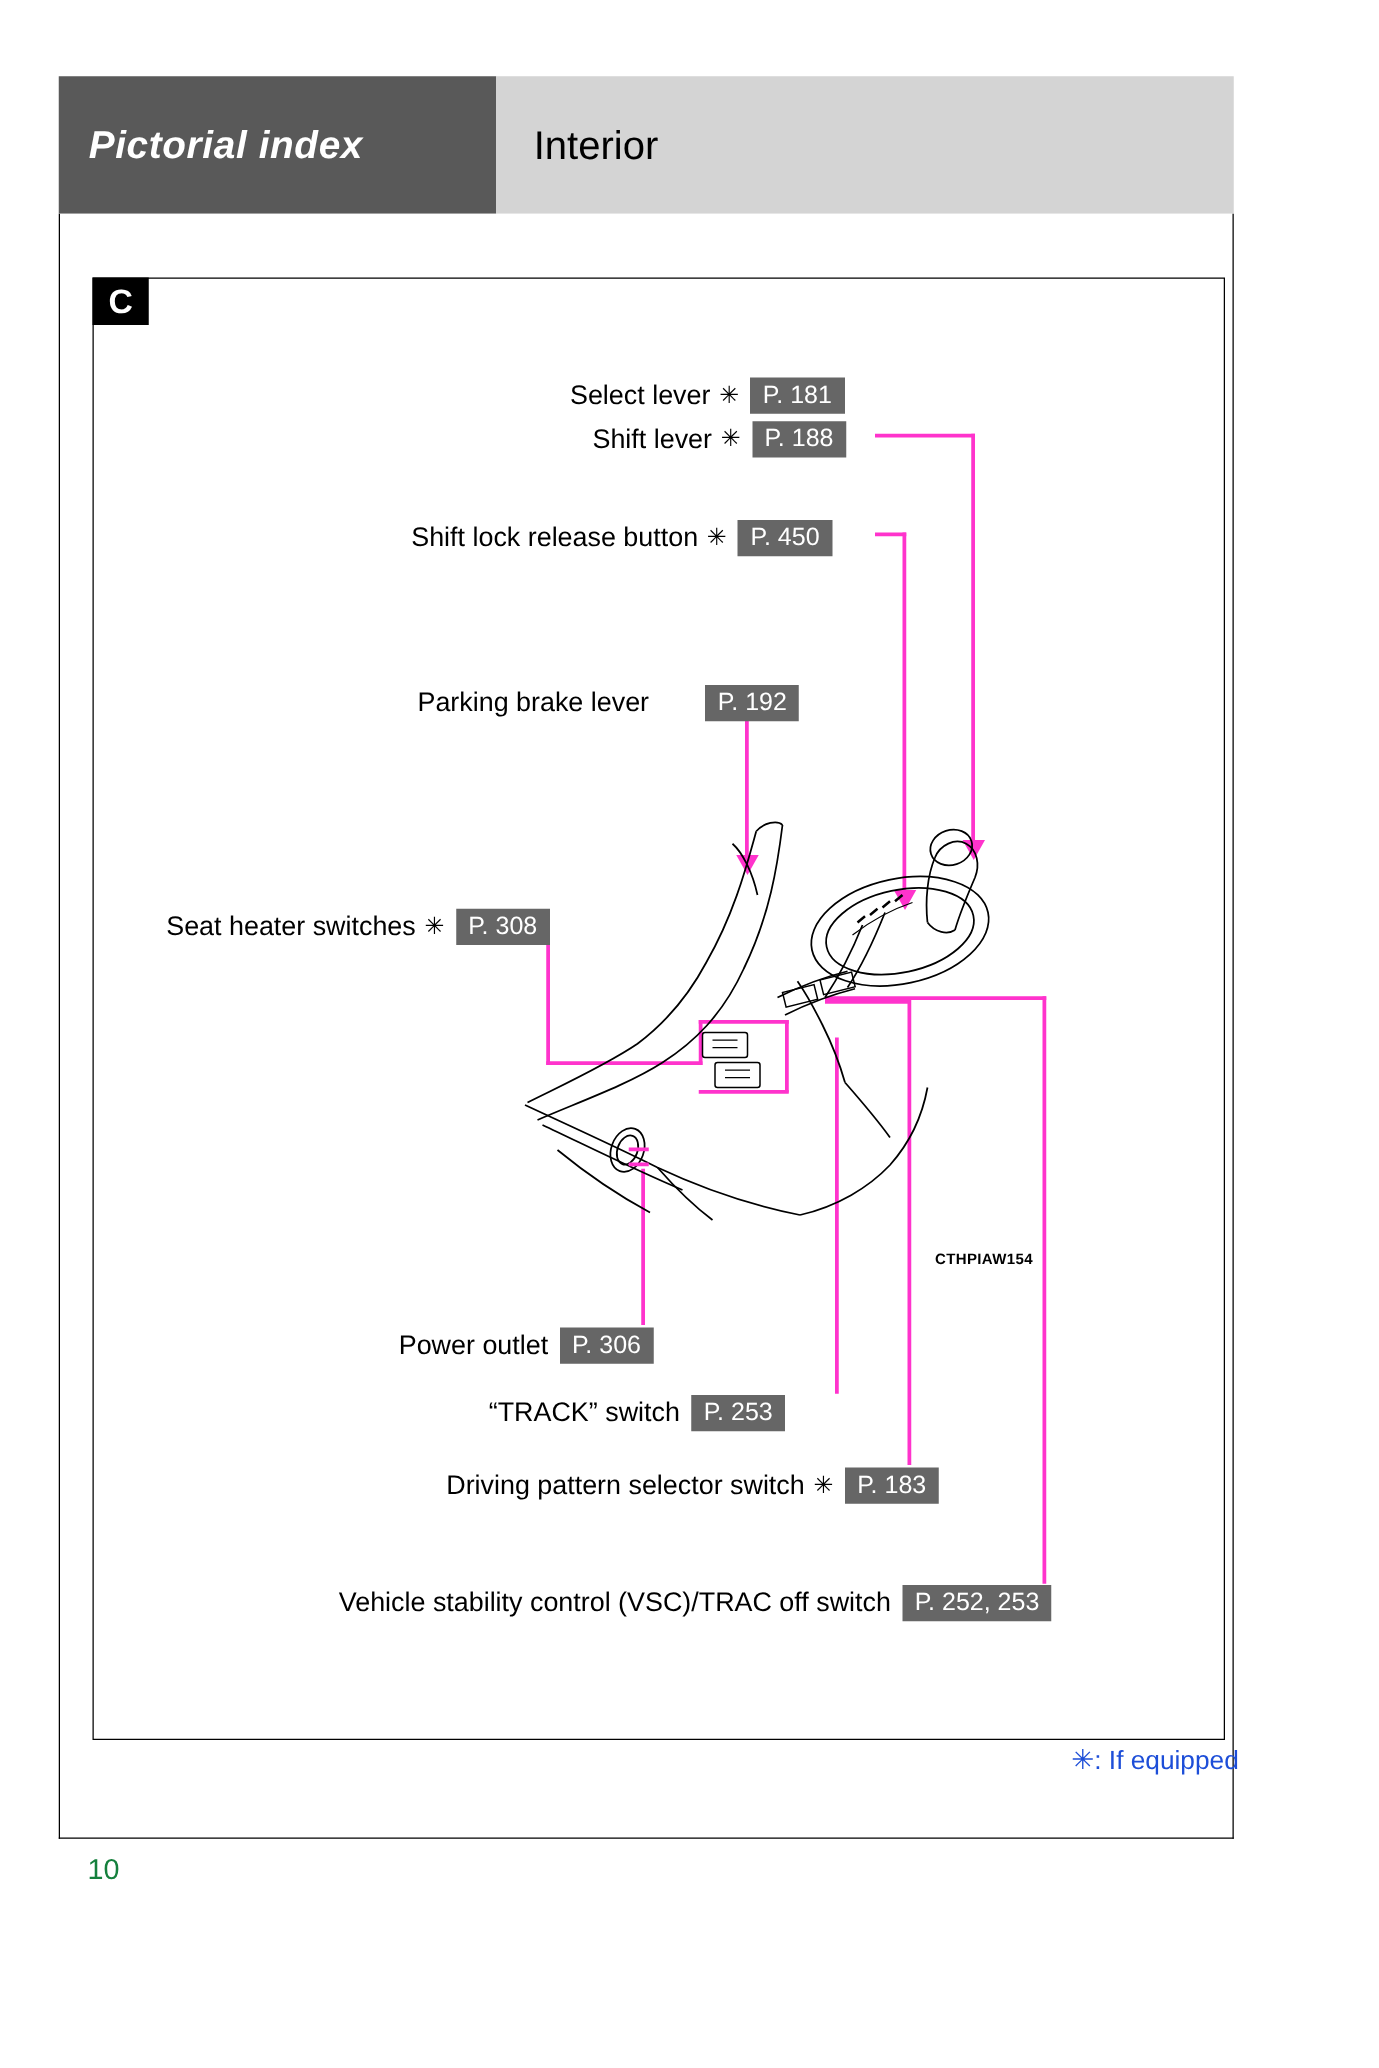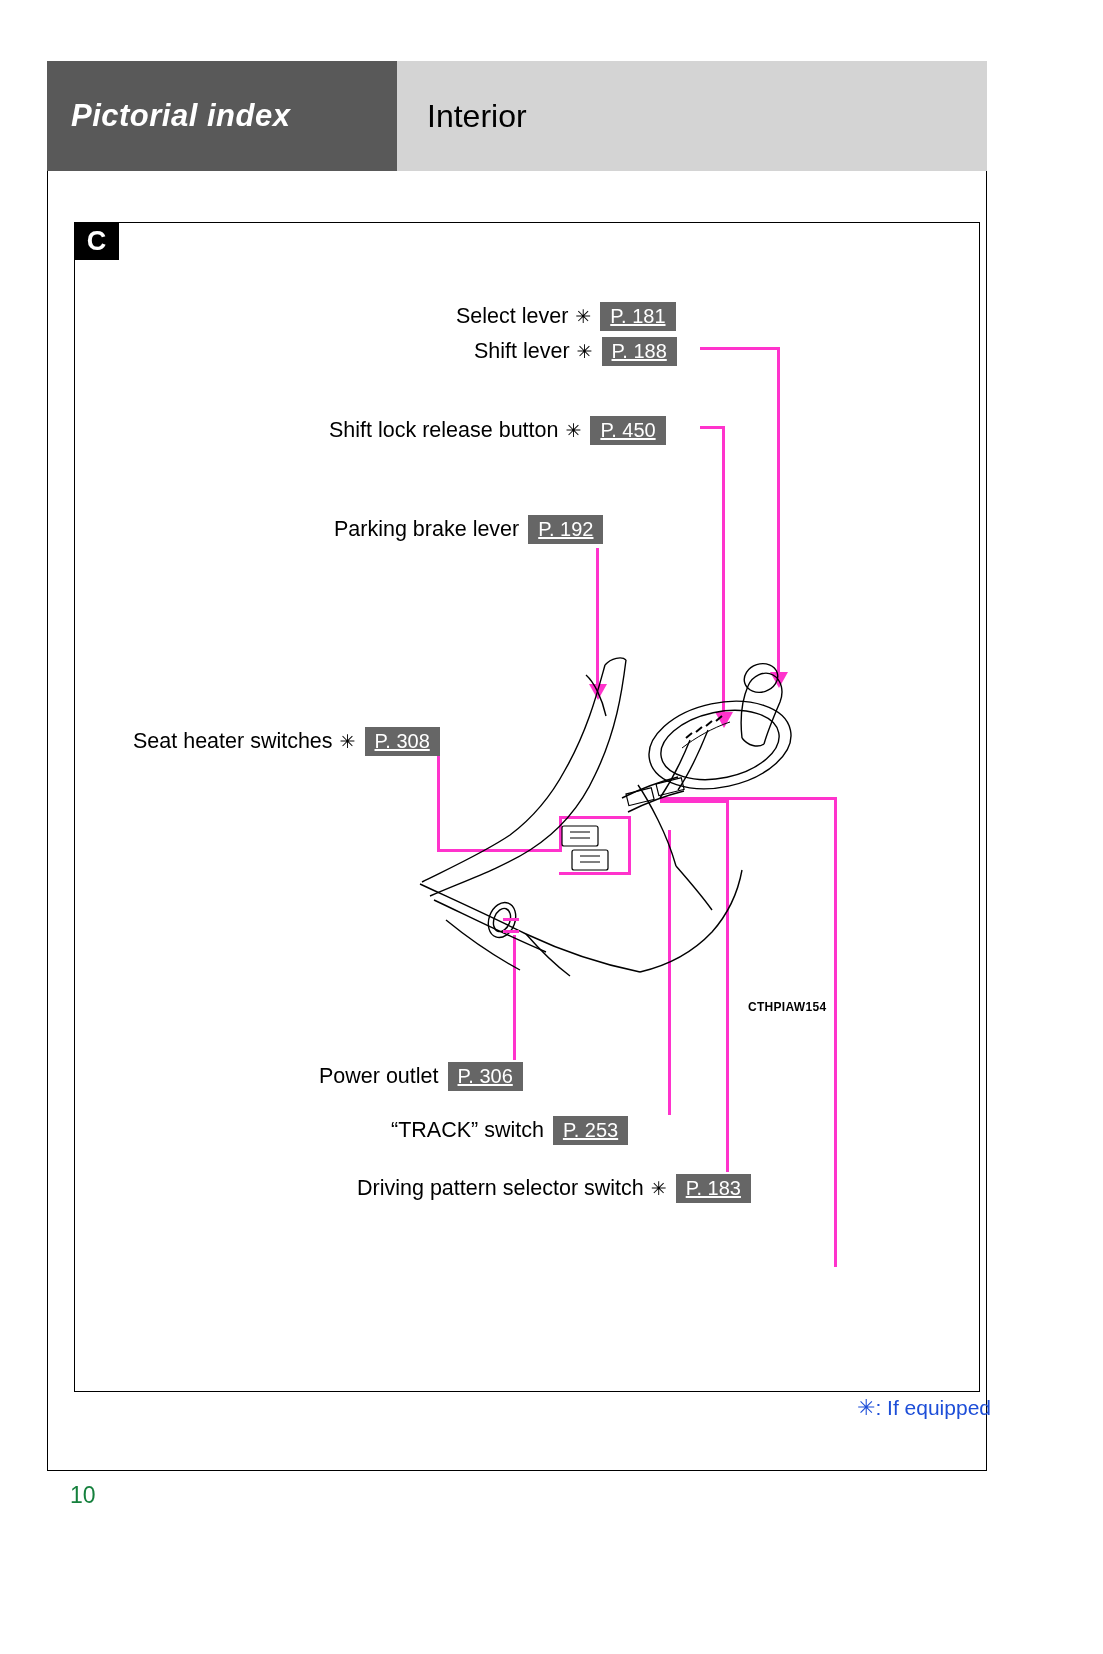--- a/index.html
+++ b/index.html
@@ -110,21 +110,20 @@
     margin-left: 7px;
     line-height: 1;
   }
   .pageref {
     background: #666666;
     color: #ffffff;
     font-size: 20px;
     padding: 4px 10px 5px 10px;
     margin-left: 9px;
     line-height: 1;
-    text-decoration: underline;
   }
 
   
   .lead {
     position: absolute;
     background: #ff33cc;
   }
   .arrow-down {
     position: absolute;
     width: 0; height: 0;
@@ -278,21 +277,21 @@
     <span class="ast">✳</span>
     <span class="pageref">P. 188</span>
   </div>
 
   <div class="callout" style="left:329px; top:416px;">
     <span class="ctext">Shift lock release button</span>
     <span class="ast">✳</span>
     <span class="pageref">P. 450</span>
   </div>
 
-  <div class="callout" style="left:334px; top:515px;">
+  <div class="callout" style="left:334px; top:548px;gap:36px;">
     <span class="ctext">Parking brake lever</span>
     <span class="pageref">P. 192</span>
   </div>
 
   <div class="callout" style="left:133px; top:727px;">
     <span class="ctext">Seat heater switches</span>
     <span class="ast">✳</span>
     <span class="pageref">P. 308</span>
   </div>
 
@@ -305,20 +304,24 @@
     <span class="ctext">“TRACK” switch</span>
     <span class="pageref">P. 253</span>
   </div>
 
   <div class="callout" style="left:357px; top:1174px;">
     <span class="ctext">Driving pattern selector switch</span>
     <span class="ast">✳</span>
     <span class="pageref">P. 183</span>
   </div>
 
+  <div class="callout" style="left:271px; top:1268px;">
+    <span class="ctext">Vehicle stability control (VSC)/TRAC off switch</span>
+    <span class="pageref">P. 252, 253</span>
+  </div>
 
   <div class="footnote">
     <span class="ast">✳</span><span>: If equipped</span>
   </div>
 
   <div class="pagenum">10</div>
 
 </div>
 
 </body></html>

